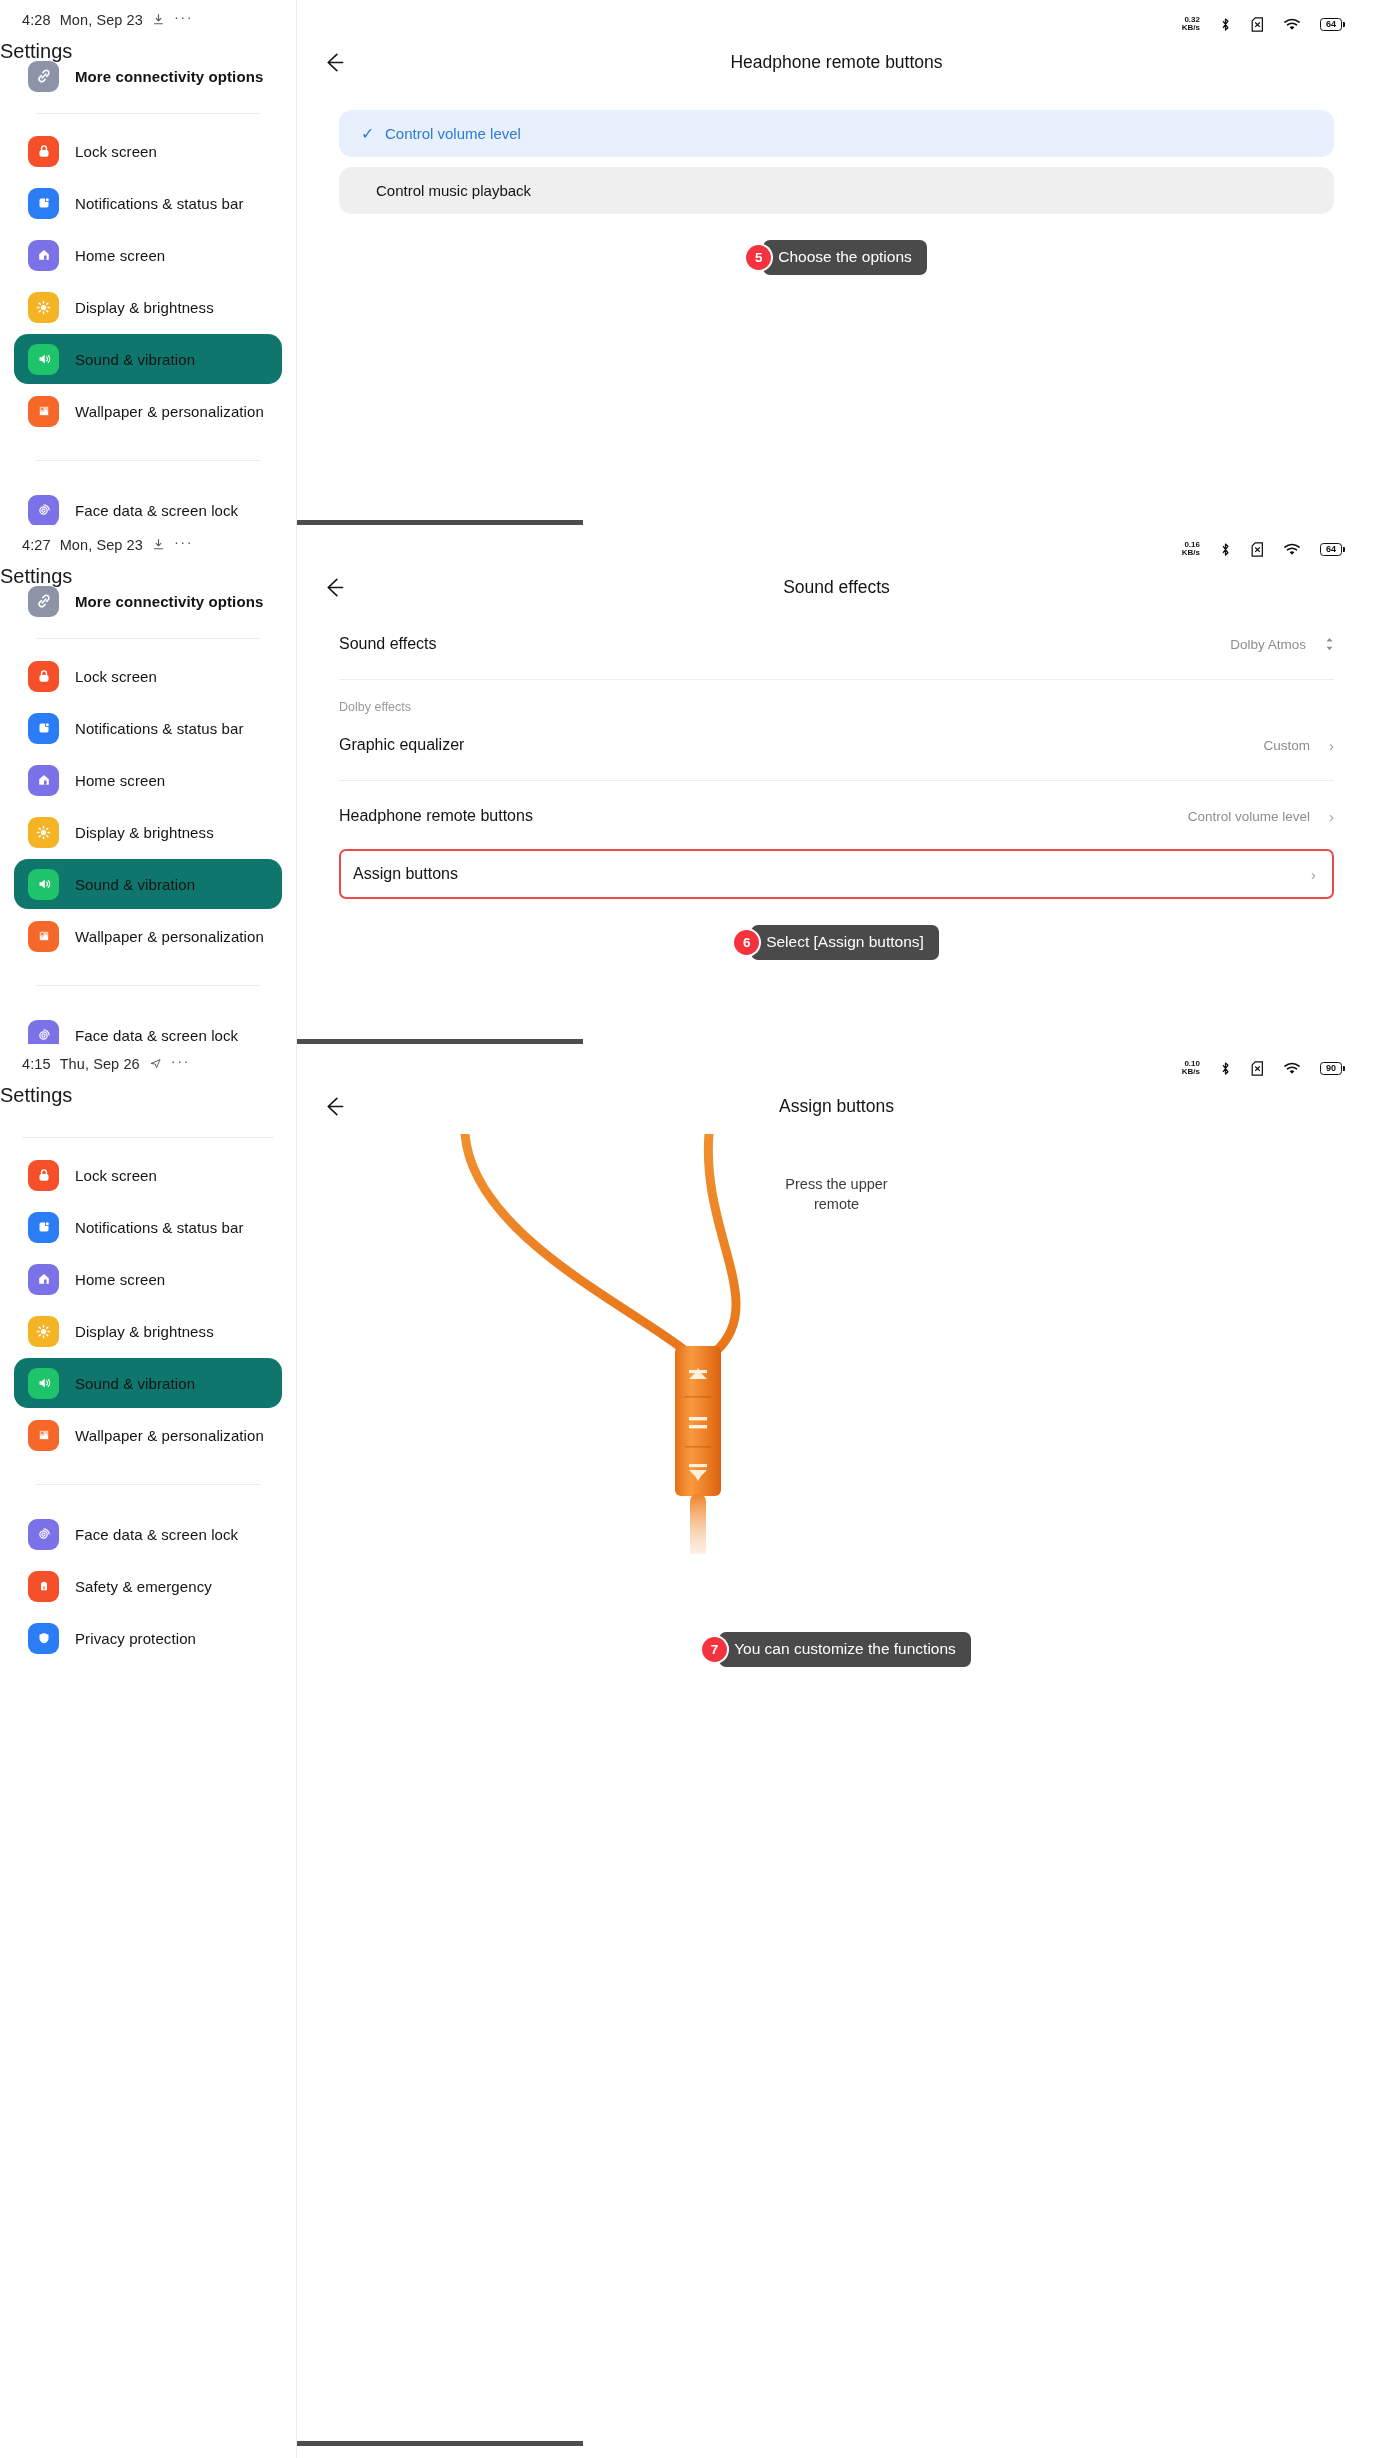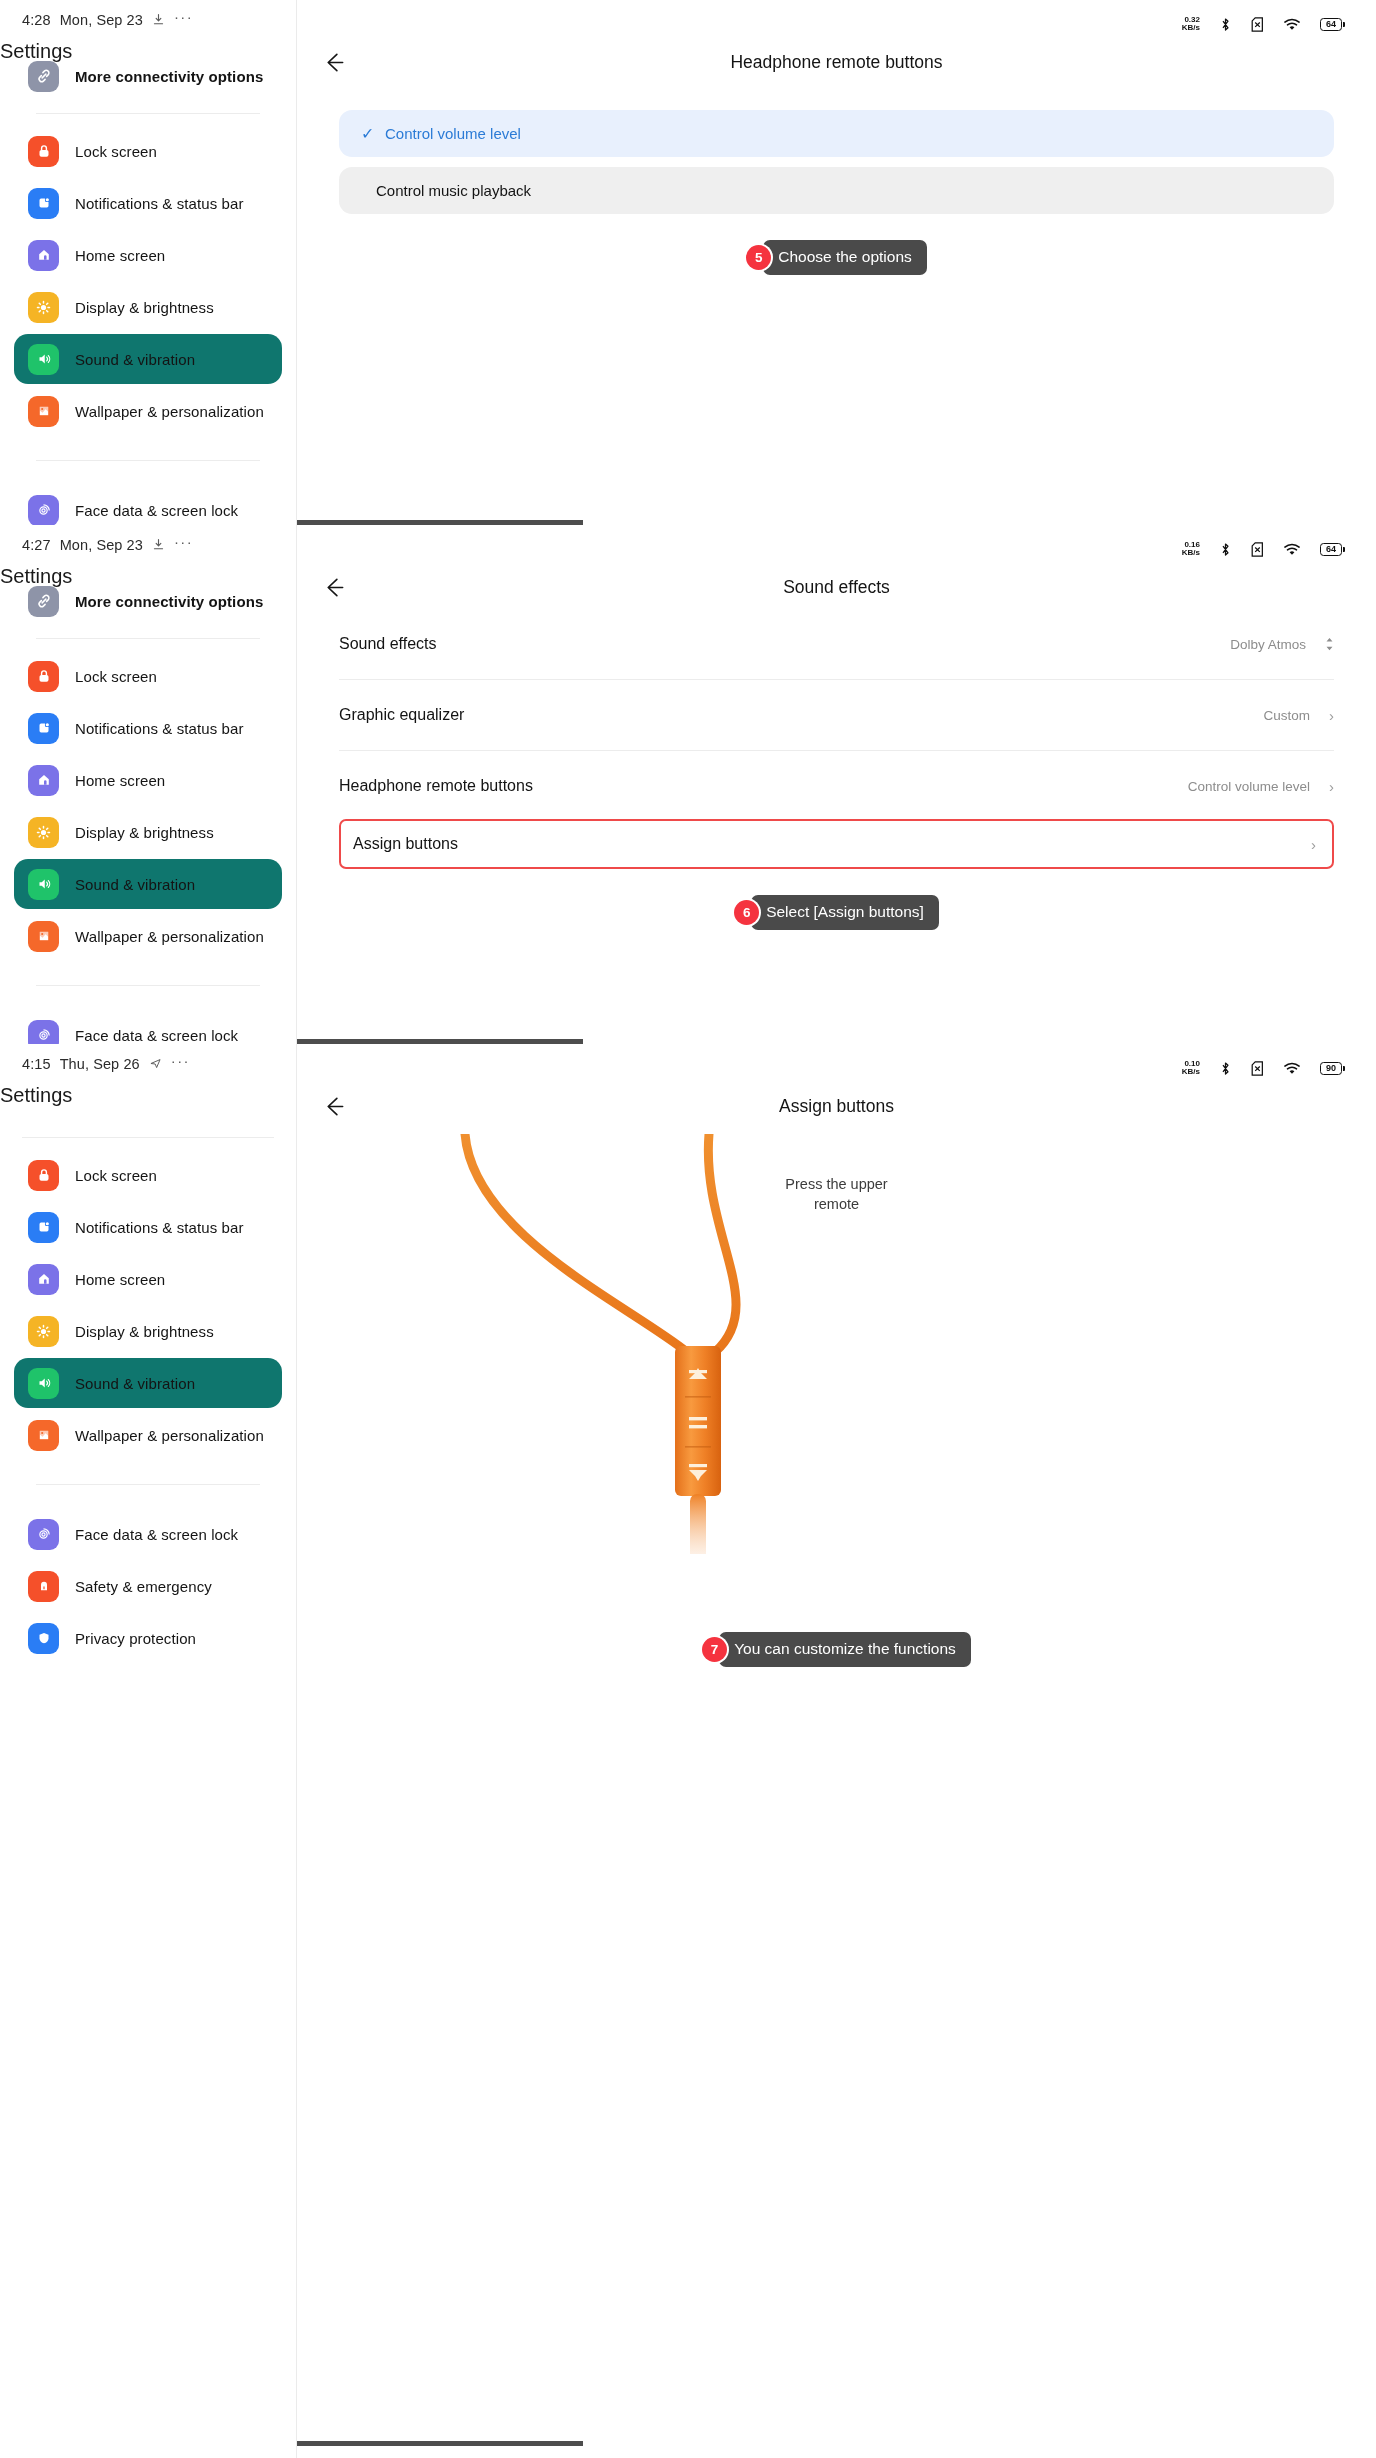--- a/index.html
+++ b/index.html
@@ -409,20 +409,21 @@
           <span class="val">
             <span>Dolby Atmos</span>
             <span class="updown">
               <svg width="9" height="14" viewBox="0 0 10 16">
                   <path d="M5 1 1.6 5h6.8zM5 15l-3.4-4h6.8z" fill="#8d8d8d"></path>
                 </svg>
             </span>
           </span>
         </div>
         <div class="divider"></div>
+        <div class="grouphdr">Dolby effects</div>
         <div class="srow">
           <span class="lbl">Graphic equalizer</span>
           <span class="val">
             <span>Custom</span>
             <span class="chev">›</span>
           </span>
         </div>
         <div class="divider"></div>
         <div class="srow">
           <span class="lbl">Headphone remote buttons</span>

